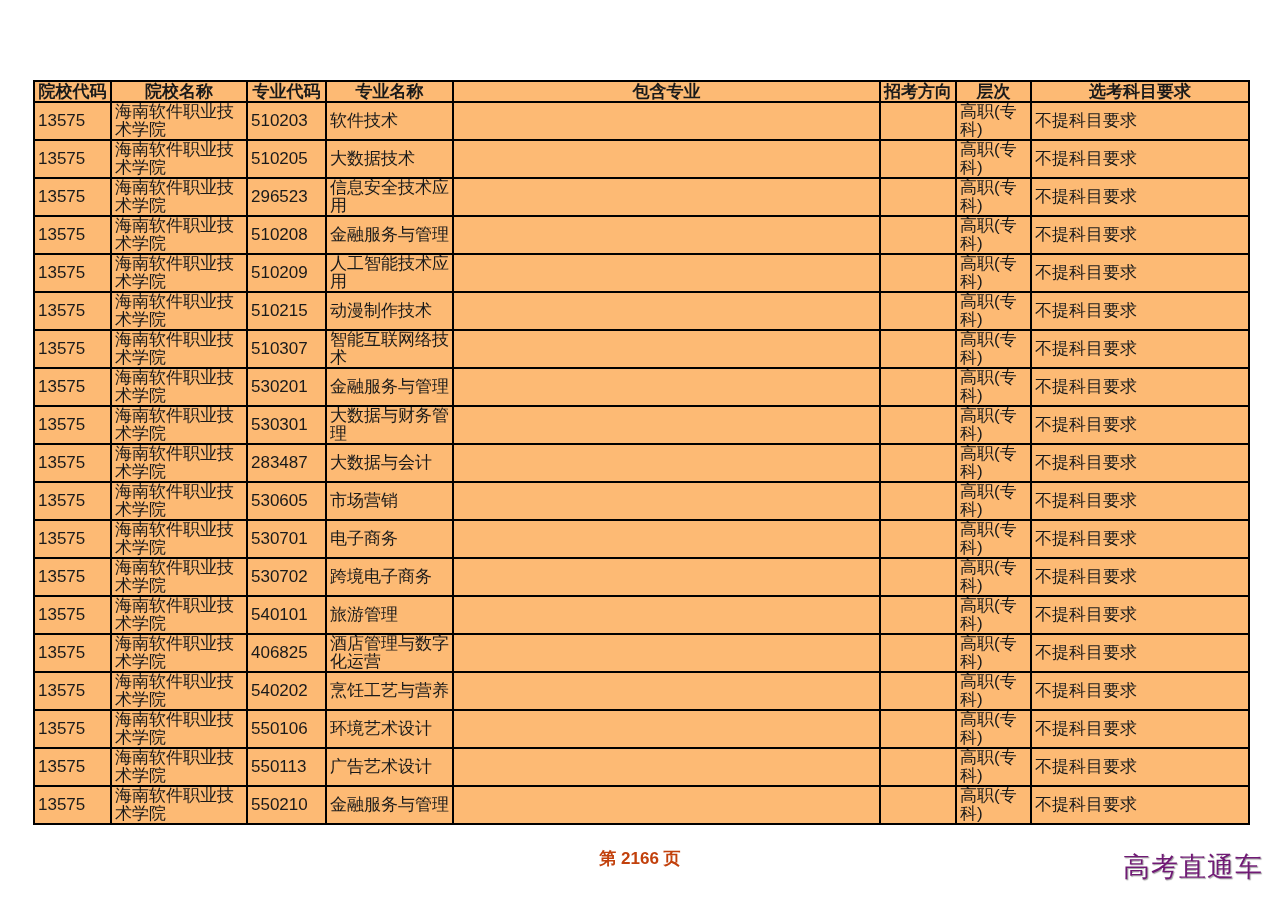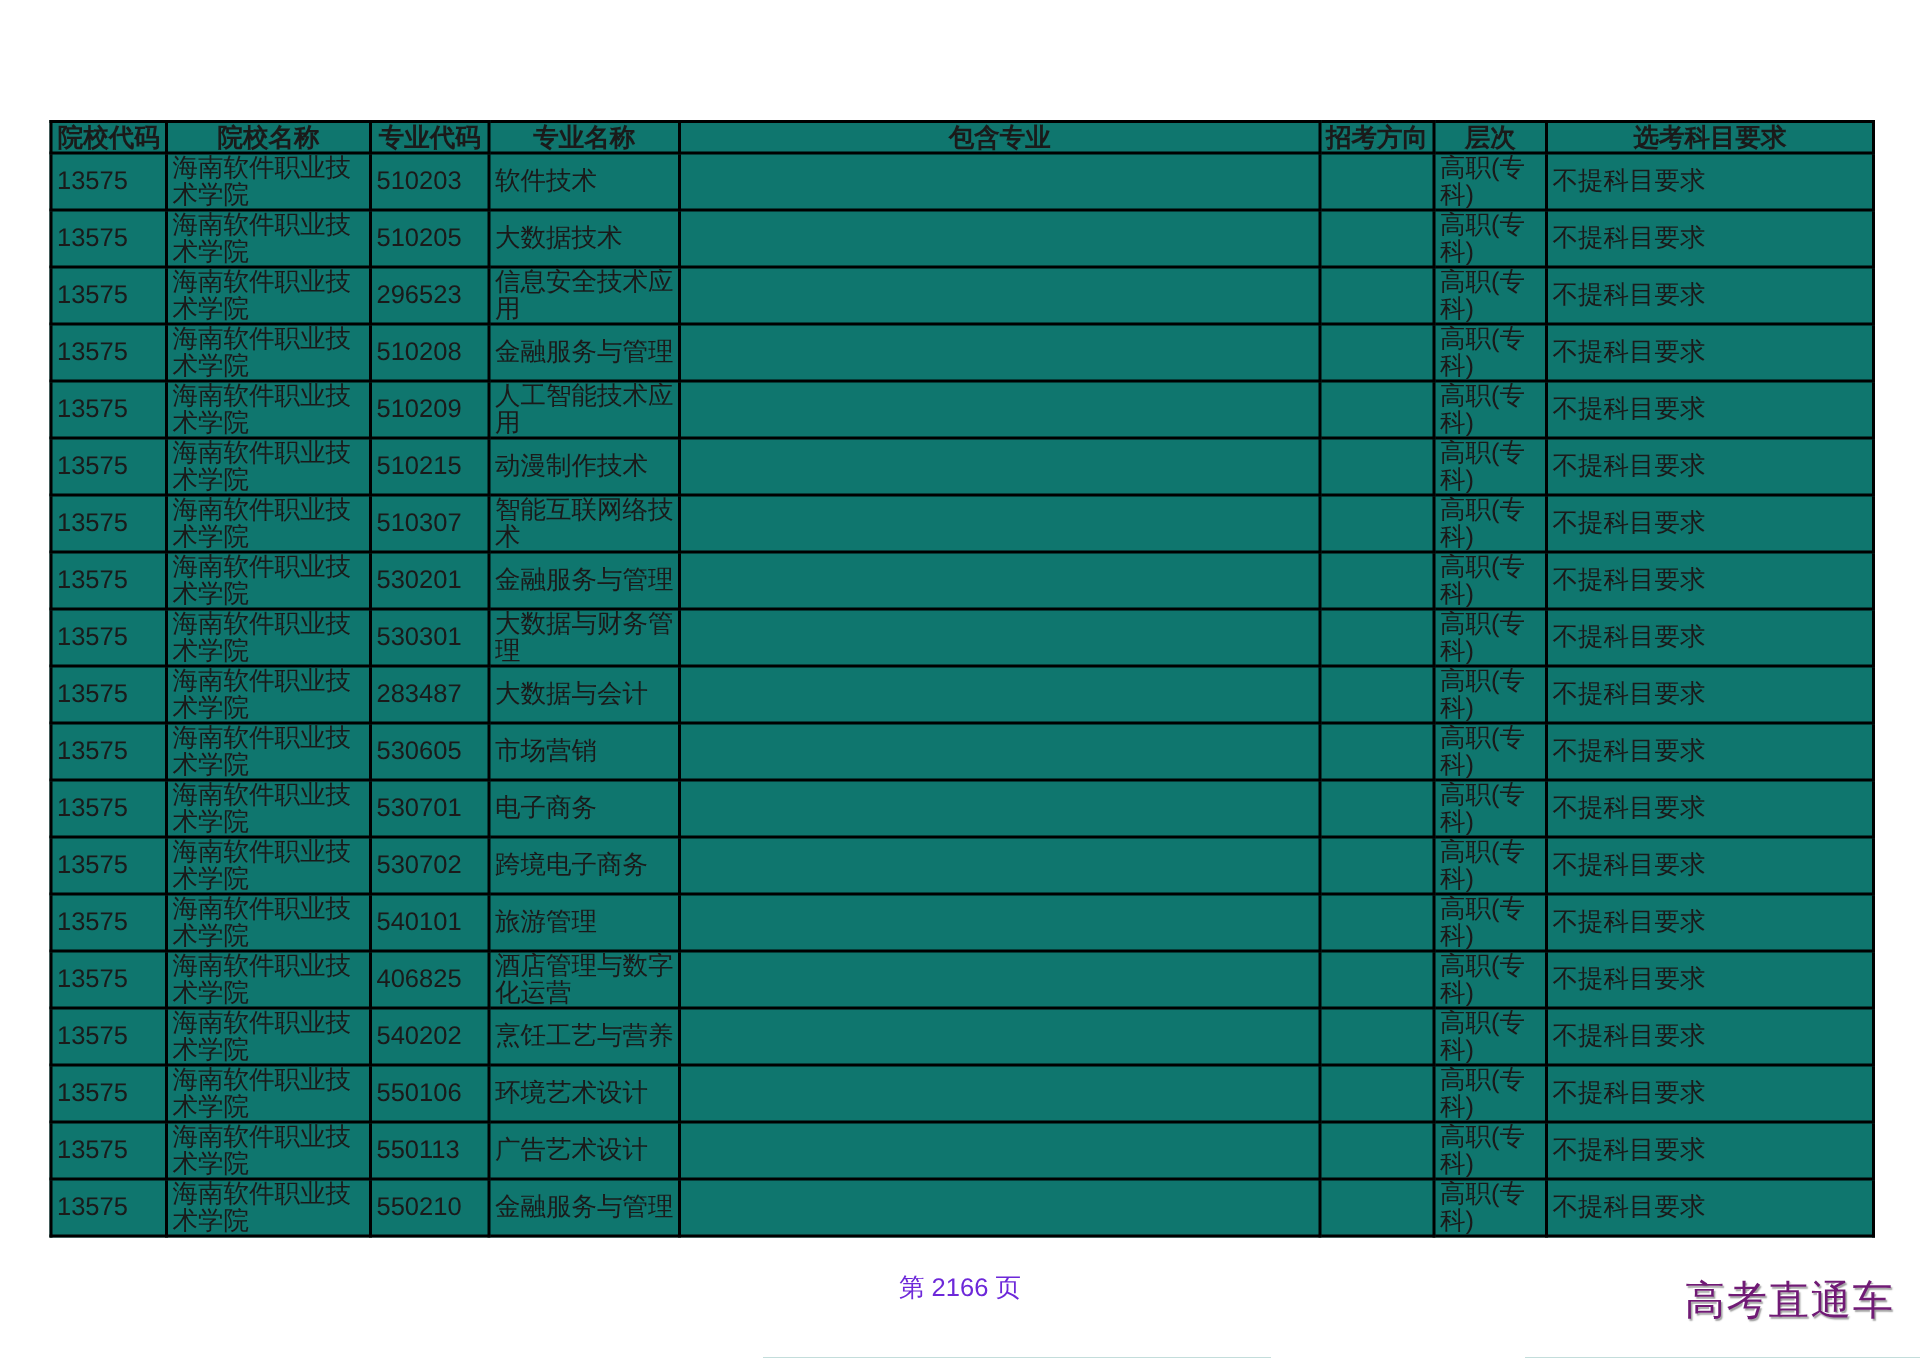--- a/index.html
+++ b/index.html
@@ -13,21 +13,21 @@
   }
   .table-wrap {
     position: absolute;
     left: 33px;
     top: 80px;
   }
   table.admissions {
     border-collapse: collapse;
     table-layout: fixed;
     width: 1215px;
-    background: #0f766e;
+    background: #fdba74;
   }
   table.admissions th,
   table.admissions td {
     border: 2px solid #000000;
     overflow: hidden;
   }
   table.admissions th {
     font-size: 17px;
     line-height: 19px;
     height: 19px;
@@ -45,21 +45,22 @@
     padding: 0 2px 0 3px;
     word-break: break-all;
   }
   .footer-page {
     position: absolute;
     top: 847px;
     left: 0;
     width: 100%;
     text-align: center;
     font-size: 17px;
-    color: #6d28d9;
+    color: #c2410c;
+    font-weight: bold;
   }
   .watermark {
     position: absolute;
     top: 849px;
     right: 17px;
     font-size: 27px;
     letter-spacing: 1px;
     color: #701a75;
     text-shadow: -1px -1px 0 #ffffff, 1px 1px 1px #9e9e9e;
   }

